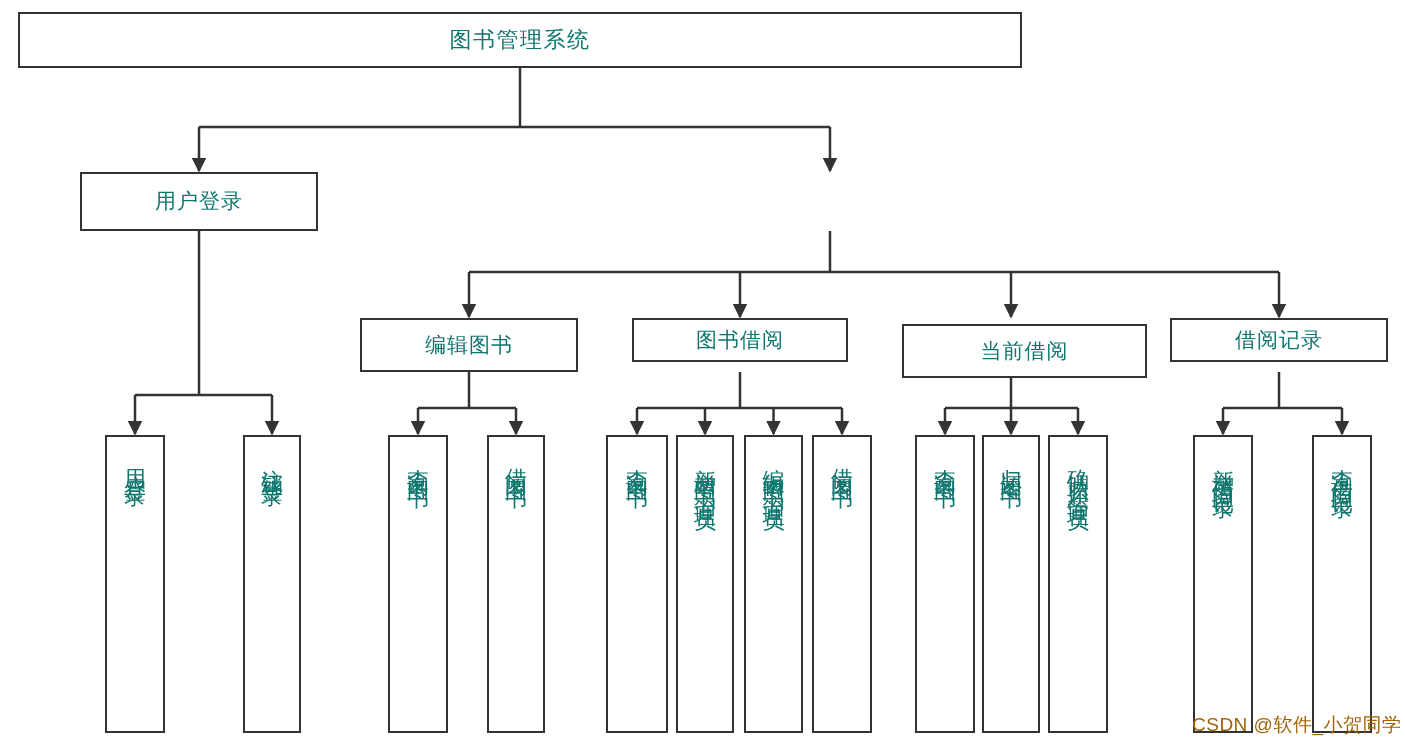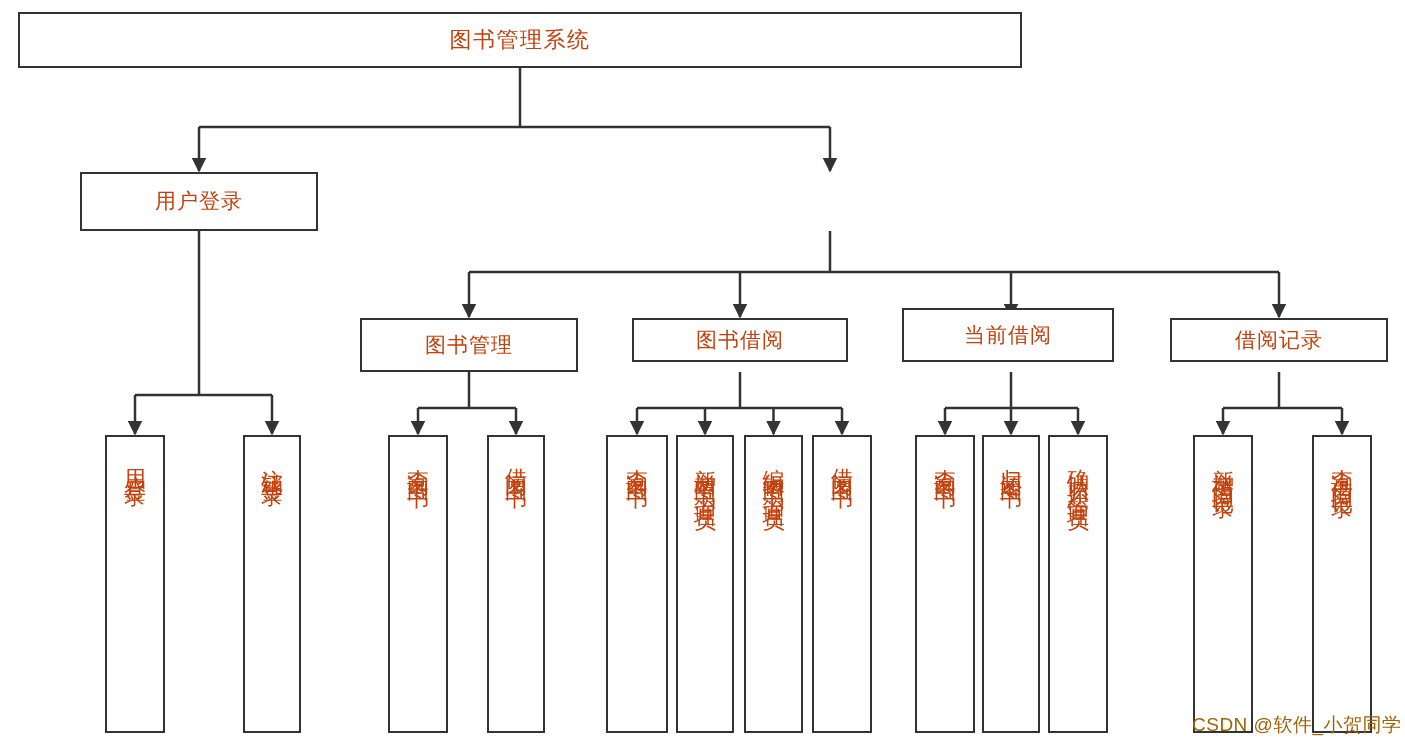--- a/index.html
+++ b/index.html
@@ -33,21 +33,21 @@
     background: #ffffff;
     display: flex;
     align-items: center;
     justify-content: center;
     color: #1a1a1a;
   }
   .node-label {
     display: block;
     text-align: center;
     line-height: 1.18;
-    color: #c2410c;
+    color: #0f766e;
     user-select: none;
   }
   
   .node.horiz .node-label {
     font-size: 21px;
     letter-spacing: 1px;
     writing-mode: horizontal-tb;
   }
   .node.root .node-label {
     font-size: 22px;
@@ -126,26 +126,26 @@
 
   <div class="node horiz root" id="n-root" style="left: 18px; top: 12px; width: 1004px; height: 56px;">
     <span class="node-label">图书管理系统</span>
   </div>
 
   <div class="node horiz" id="n-user-login" style="left: 80px; top: 172px; width: 238px; height: 59px;">
     <span class="node-label">用户登录</span>
   </div>
 
   <div class="node horiz" id="n-new-book-recommend" style="left: 360px; top: 318px; width: 218px; height: 54px;">
-    <span class="node-label">图书管理</span>
+    <span class="node-label">编辑图书</span>
   </div>
   <div class="node horiz" id="n-book-borrow" style="left: 632px; top: 318px; width: 216px; height: 44px;">
     <span class="node-label">图书借阅</span>
   </div>
-  <div class="node horiz" id="n-current-borrow" style="left: 902px; top: 308px; width: 212px; height: 54px;">
+  <div class="node horiz" id="n-current-borrow" style="left: 902px; top: 324px; width: 245px; height: 54px;">
     <span class="node-label">当前借阅</span>
   </div>
   <div class="node horiz" id="n-borrow-record" style="left: 1170px; top: 318px; width: 218px; height: 44px;">
     <span class="node-label">借阅记录</span>
   </div>
 
   <div class="node vert" id="n-leaf-user-login" style="left: 105px; top: 435px; width: 60px; height: 298px;">
     <span class="node-label">用户登录</span>
   </div>
   <div class="node vert" id="n-leaf-logout" style="left: 243px; top: 435px; width: 58px; height: 298px;">

